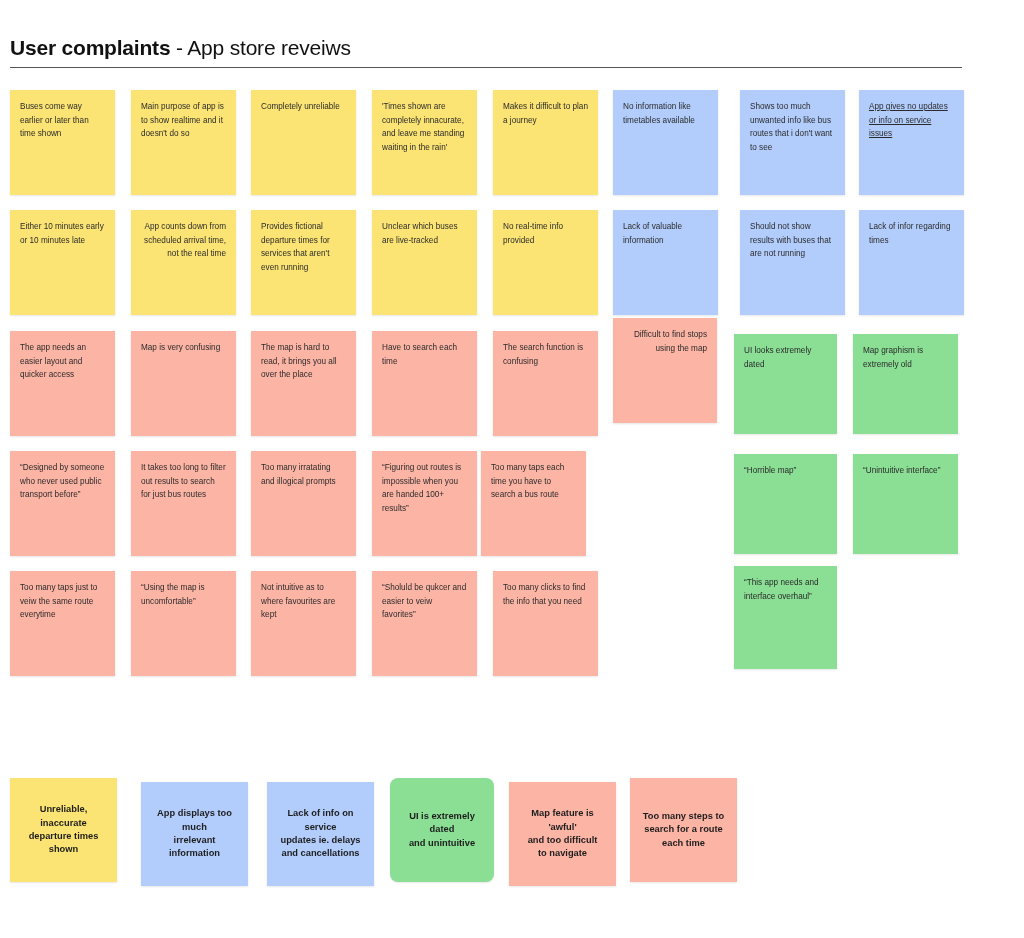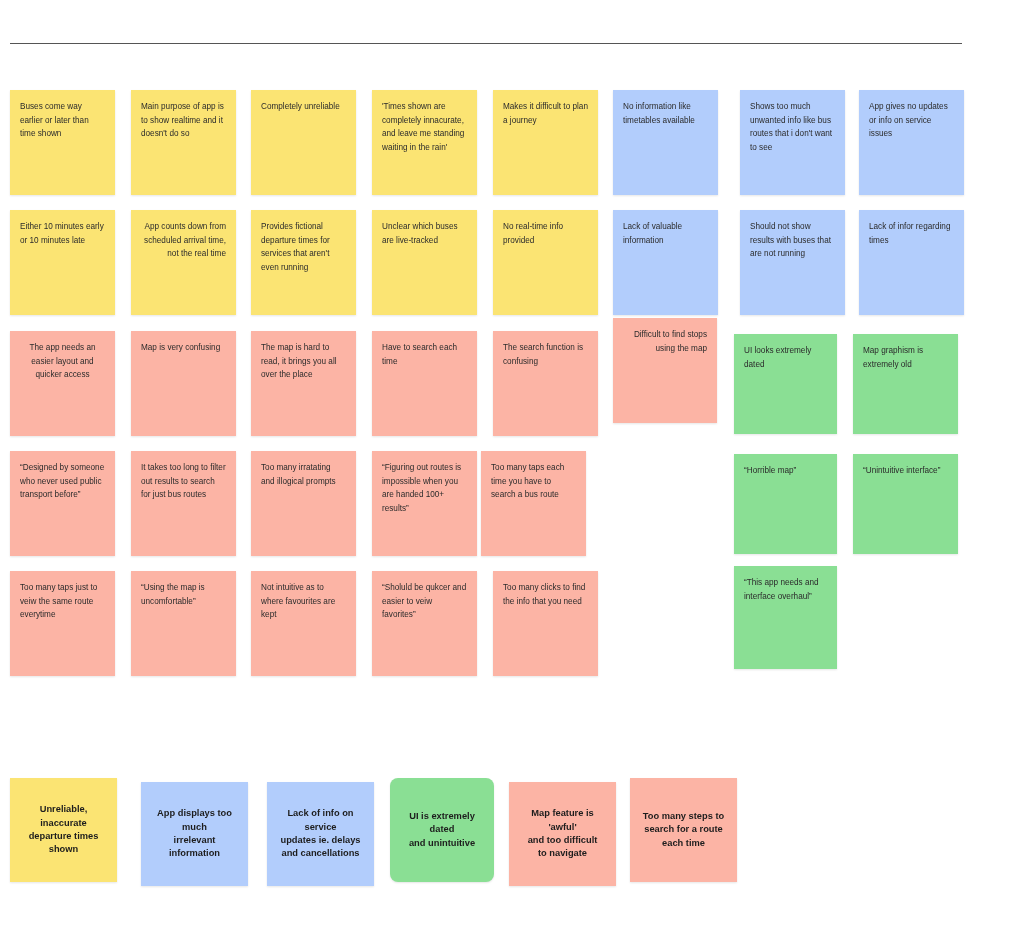--- a/index.html
+++ b/index.html
@@ -92,20 +92,21 @@
   .theme-card.blue   { background: #B2CDFC; }
   .theme-card.pink   { background: #FCB4A5; }
   .theme-card.green  { background: #8ADF94; }
 </style>
 </head>
 <body>
 
 <div class="page">
 
   <div class="section-head" id="head-complaints">
+    <div class="title-line"><span class="title-strong">User complaints</span><span class="title-rest"> - App store reveiws</span></div>
     <div class="rule"></div>
   </div>
 
   <div id="notes-layer">
       <div class="note yellow" style="left: 10px; top: 90px; width: 105px; height: 105px;">
         <span class="note-text">Buses come way earlier or later than time shown</span>
       </div>
       <div class="note yellow" style="left: 131px; top: 90px; width: 105px; height: 105px;">
         <span class="note-text">Main purpose of app is to show realtime and it doesn't do so</span>
       </div>
@@ -117,21 +118,21 @@
       </div>
       <div class="note yellow" style="left: 493px; top: 90px; width: 105px; height: 105px;">
         <span class="note-text">Makes it difficult to plan a journey</span>
       </div>
       <div class="note blue" style="left: 613px; top: 90px; width: 105px; height: 105px;">
         <span class="note-text">No information like timetables available</span>
       </div>
       <div class="note blue" style="left: 740px; top: 90px; width: 105px; height: 105px;">
         <span class="note-text">Shows too much unwanted info like bus routes that i don't want to see</span>
       </div>
-      <div class="note blue" style="left: 859px; top: 90px; width: 105px; height: 105px;">
+      <div class="note blue" style="left: 859px; top: 90px; width: 105px; height: 105px; text-decoration: underline;">
         <span class="note-text">App gives no updates or info on service issues</span>
       </div>
       <div class="note yellow" style="left: 10px; top: 210px; width: 105px; height: 105px;">
         <span class="note-text">Either 10 minutes early or 10 minutes late</span>
       </div>
       <div class="note yellow" style="left: 131px; top: 210px; width: 105px; height: 105px; text-align: right;">
         <span class="note-text">App counts down from scheduled arrival time, not the real time</span>
       </div>
       <div class="note yellow" style="left: 251px; top: 210px; width: 105px; height: 105px;">
         <span class="note-text">Provides fictional departure times for services that aren't even running</span>
@@ -144,21 +145,21 @@
       </div>
       <div class="note blue" style="left: 613px; top: 210px; width: 105px; height: 105px;">
         <span class="note-text">Lack of valuable information</span>
       </div>
       <div class="note blue" style="left: 740px; top: 210px; width: 105px; height: 105px;">
         <span class="note-text">Should not show results with buses that are not running</span>
       </div>
       <div class="note blue" style="left: 859px; top: 210px; width: 105px; height: 105px;">
         <span class="note-text">Lack of infor regarding times</span>
       </div>
-      <div class="note pink" style="left: 10px; top: 331px; width: 105px; height: 105px; text-align: center;">
+      <div class="note pink" style="left: 10px; top: 331px; width: 105px; height: 105px;">
         <span class="note-text">The app needs an easier layout and quicker access</span>
       </div>
       <div class="note pink" style="left: 131px; top: 331px; width: 105px; height: 105px;">
         <span class="note-text">Map is very confusing</span>
       </div>
       <div class="note pink" style="left: 251px; top: 331px; width: 105px; height: 105px;">
         <span class="note-text">The map is hard to read, it brings you all over the place</span>
       </div>
       <div class="note pink" style="left: 372px; top: 331px; width: 105px; height: 105px;">
         <span class="note-text">Have to search each time</span>

